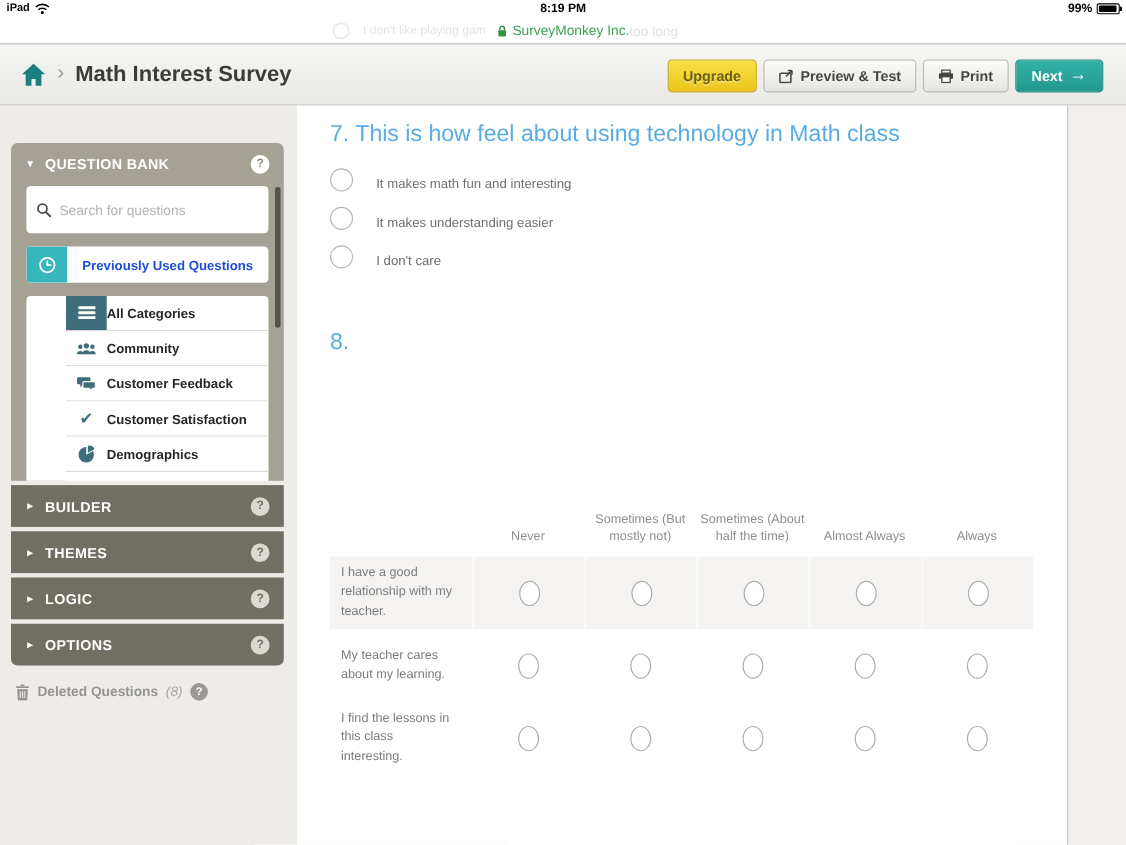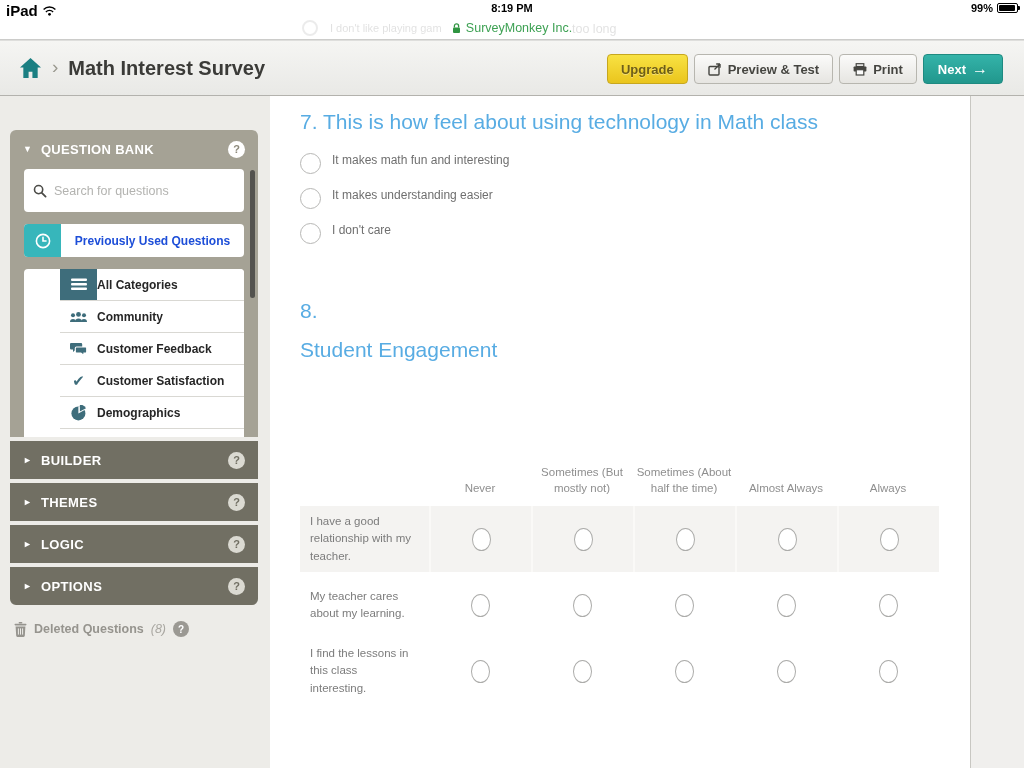--- a/index.html
+++ b/index.html
@@ -1,21 +1,21 @@
 <!DOCTYPE html>
 <html><head>
 <meta charset="utf-8">
 <style>
   * { margin:0; padding:0; box-sizing:border-box; }
   body { background:#fff; font-family:"Liberation Sans", sans-serif; }
   .screen { position:relative; width:1024px; height:768px; background:#fff; overflow:hidden; }
 
   
   .status-bar { position:absolute; top:0; left:0; right:0; height:18px; background:#fff; }
-  .sb-left { position:absolute; left:6px; top:2px; font-size:15px; font-weight:bold; color:#000; display:flex; align-items:center; gap:4px; }
+  .sb-left { position:absolute; left:6px; top:2px; font-size:10px; font-weight:bold; color:#000; display:flex; align-items:center; gap:4px; }
   .sb-center { position:absolute; left:0; right:0; top:2px; text-align:center; font-size:11px; font-weight:bold; color:#000; }
   .sb-right { position:absolute; right:6px; top:2px; font-size:11px; font-weight:bold; color:#000; display:flex; align-items:center; gap:4px; }
   .battery { position:relative; width:21px; height:10px; border:1px solid #000; border-radius:2px; }
   .battery .fill { position:absolute; left:1px; top:1px; bottom:1px; width:16px; background:#000; border-radius:1px; }
   .battery:after { content:""; position:absolute; right:-3px; top:2px; width:2px; height:4px; background:#000; border-radius:0 1px 1px 0; }
 
   
   .url-strip { position:absolute; top:18px; left:0; right:0; height:22px; background:#fff; border-bottom:1px solid #ccccca; }
   .faded-circle { position:absolute; left:302px; top:2px; width:16px; height:16px; border:2px solid rgba(0,0,0,0.08); border-radius:50%; }
   .faded-left { position:absolute; left:330px; top:4px; font-size:11px; color:rgba(70,70,70,0.16); white-space:nowrap; }
@@ -68,21 +68,21 @@
   .deleted-row { margin-top:16px; display:flex; align-items:center; gap:7px; padding-left:4px; cursor:pointer; }
   .del-label { font-size:12.5px; font-weight:bold; color:#96948e; }
   .del-count { font-size:12.5px; font-style:italic; color:#a9a7a1; }
   .deleted-row .help { width:16px; height:16px; min-width:16px; background:#9b9993; color:#fff; font-size:10px; }
 
   
   .content { position:absolute; left:270px; top:0; width:700px; height:763px; background:#fff; overflow:hidden; }
   .q-title { font-size:21px; color:#58ace3; font-weight:400; }
   .q7-title { position:absolute; left:30px; top:14px; }
   .q7-options { position:absolute; left:30px; top:57px; }
-  .opt-row { display:flex; align-items:flex-start; gap:11px; height:21px; margin-bottom:14px; cursor:pointer; }
+  .opt-row { display:flex; align-items:flex-end; gap:21px; height:21px; margin-bottom:14px; cursor:pointer; }
   .radio { width:21px; height:21px; min-width:21px; border-radius:50%; border:1.5px solid #b7b7b5; background:#fff; }
   .opt-label { font-size:12px; color:#6f6f6f; }
   .q8-number { position:absolute; left:30px; top:203px; }
   .q8-title { position:absolute; left:30px; top:242px; }
 
   .matrix { position:absolute; left:30px; top:348px; width:639px; }
   .m-head, .m-row { display:grid; grid-template-columns:129px 102px 102px 102px 102px 102px; }
   .m-head { align-items:end; height:62px; }
   .mh { text-align:center; font-size:11.5px; color:#8f8f8f; line-height:1.45; padding-bottom:9px; }
   .m-row { height:66px; align-items:center; }
@@ -176,21 +176,20 @@
           <span class="radio"></span>
           <span class="opt-label">It makes understanding easier</span>
         </div>
         <div class="opt-row">
           <span class="radio"></span>
           <span class="opt-label">I don't care</span>
         </div>
       </div>
 
       <div class="q-title q8-number">8.</div>
-      <div class="q-title q8-title">Student Engagement</div>
 
       <div class="matrix">
         <div class="m-head">
           <div class="mh"></div>
           <div class="mh">Never</div>
           <div class="mh">Sometimes (But mostly not)</div>
           <div class="mh">Sometimes (About half the time)</div>
           <div class="mh">Almost Always</div>
           <div class="mh">Always</div>
         </div>

